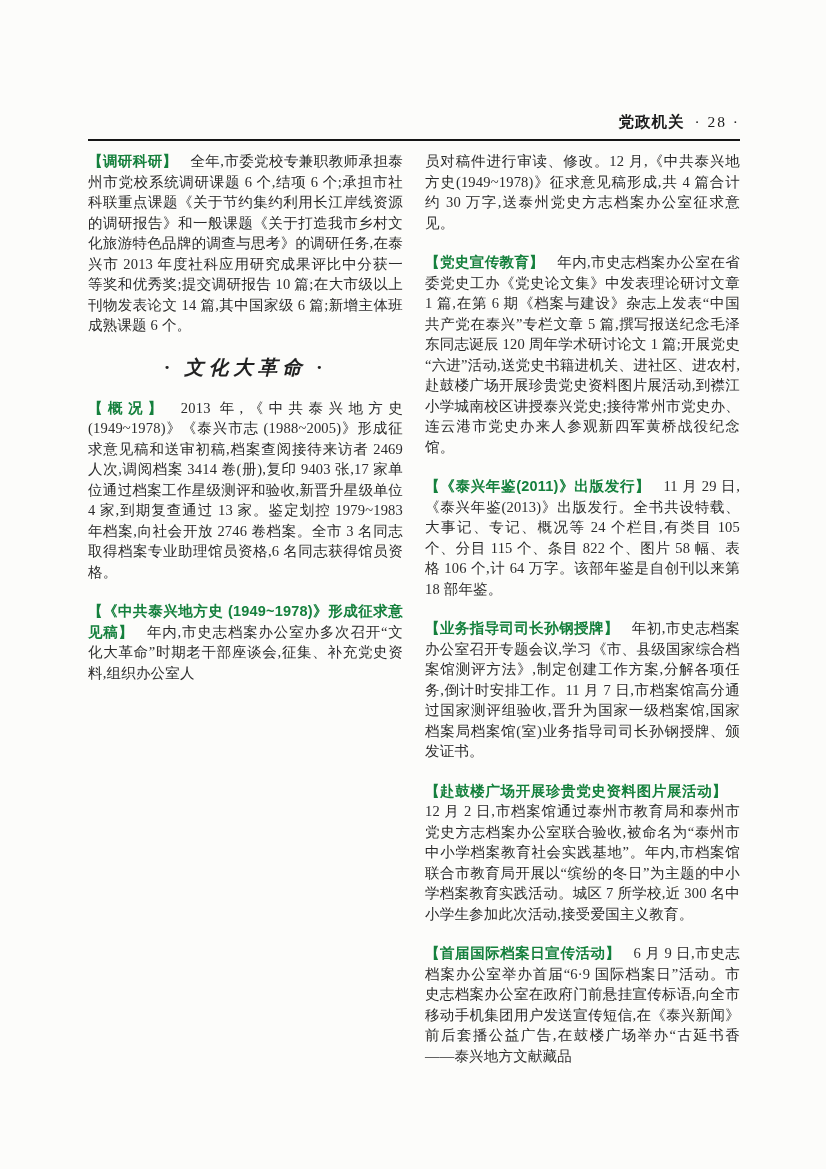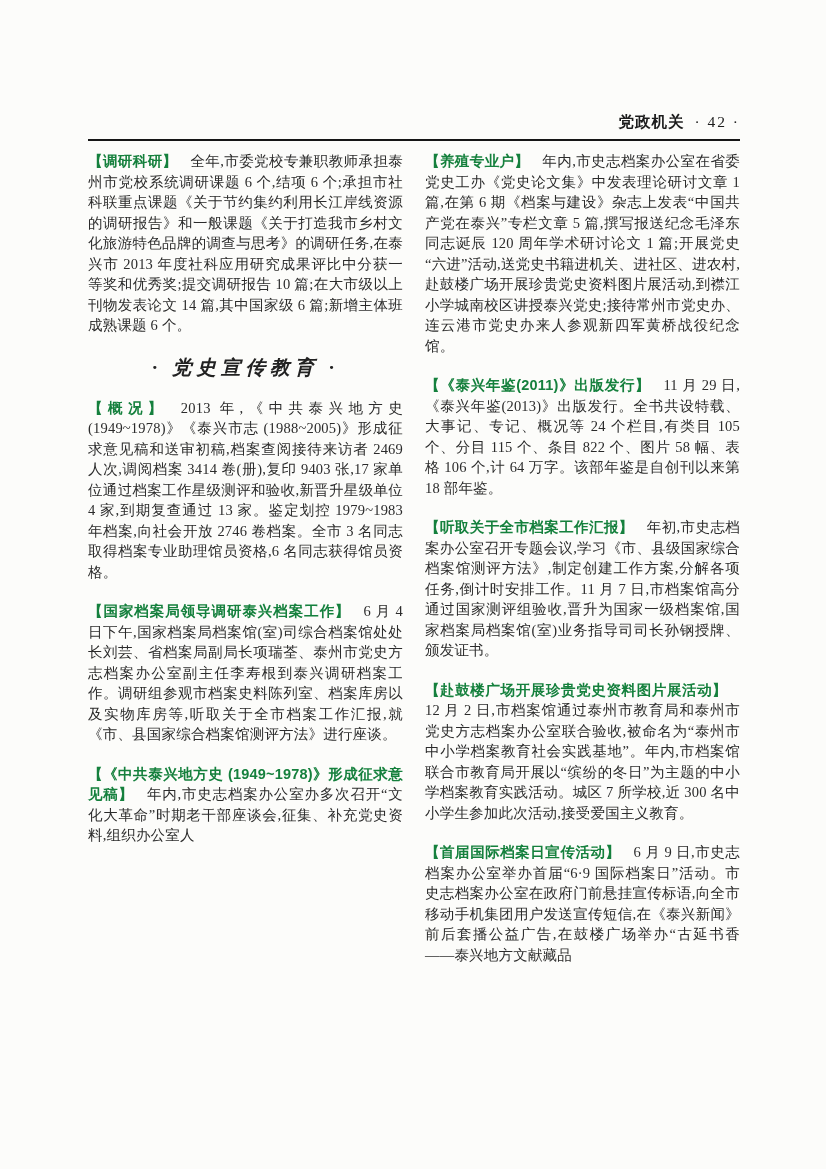--- a/index.html
+++ b/index.html
@@ -80,51 +80,51 @@
   }
 </style>
 </head>
 <body>
 
 <div class="page">
   <div class="inner">
 
     <div class="running-header">
       <span class="section-name">党政机关</span>
-      <span class="page-no">· 42 ·</span>
+      <span class="page-no">· 28 ·</span>
     </div>
     <hr class="header-rule">
 
     <div class="columns">
 
       <div class="col">
 
         <p class="entry"><span class="entry-heading">【调研科研】</span><span>全年,市委党校专兼职教师承担泰州市党校系统调研课题 6 个,结项 6 个;承担市社科联重点课题《关于节约集约利用长江岸线资源的调研报告》和一般课题《关于打造我市乡村文化旅游特色品牌的调查与思考》的调研任务,在泰兴市 2013 年度社科应用研究成果评比中分获一等奖和优秀奖;提交调研报告 10 篇;在大市级以上刊物发表论文 14 篇,其中国家级 6 篇;新增主体班成熟课题 6 个。</span></p>
 
 
-        <h2 class="section-title">· 党史宣传教育 ·</h2>
+        <h2 class="section-title">· 文化大革命 ·</h2>
 
         <p class="entry"><span class="entry-heading">【概况】</span><span>2013 年,《中共泰兴地方史 (1949~1978)》《泰兴市志 (1988~2005)》形成征求意见稿和送审初稿,档案查阅接待来访者 2469 人次,调阅档案 3414 卷(册),复印 9403 张,17 家单位通过档案工作星级测评和验收,新晋升星级单位 4 家,到期复查通过 13 家。鉴定划控 1979~1983 年档案,向社会开放 2746 卷档案。全市 3 名同志取得档案专业助理馆员资格,6 名同志获得馆员资格。</span></p>
 
-        <p class="entry"><span class="entry-heading">【国家档案局领导调研泰兴档案工作】</span><span>6 月 4 日下午,国家档案局档案馆(室)司综合档案馆处处长刘芸、省档案局副局长项瑞荃、泰州市党史方志档案办公室副主任李寿根到泰兴调研档案工作。调研组参观市档案史料陈列室、档案库房以及实物库房等,听取关于全市档案工作汇报,就《市、县国家综合档案馆测评方法》进行座谈。</span></p>
 
 
         <p class="entry"><span class="entry-heading">【《中共泰兴地方史 (1949~1978)》形成征求意见稿】</span><span>年内,市史志档案办公室办多次召开“文化大革命”时期老干部座谈会,征集、补充党史资料,组织办公室人</span></p>
 
       </div>
 
       <div class="col">
 
+        <p class="entry"><span>员对稿件进行审读、修改。12 月,《中共泰兴地方史(1949~1978)》征求意见稿形成,共 4 篇合计约 30 万字,送泰州党史方志档案办公室征求意见。</span></p>
 
-        <p class="entry"><span class="entry-heading">【养殖专业户】</span><span>年内,市史志档案办公室在省委党史工办《党史论文集》中发表理论研讨文章 1 篇,在第 6 期《档案与建设》杂志上发表“中国共产党在泰兴”专栏文章 5 篇,撰写报送纪念毛泽东同志诞辰 120 周年学术研讨论文 1 篇;开展党史“六进”活动,送党史书籍进机关、进社区、进农村,赴鼓楼广场开展珍贵党史资料图片展活动,到襟江小学城南校区讲授泰兴党史;接待常州市党史办、连云港市党史办来人参观新四军黄桥战役纪念馆。</span></p>
+        <p class="entry"><span class="entry-heading">【党史宣传教育】</span><span>年内,市史志档案办公室在省委党史工办《党史论文集》中发表理论研讨文章 1 篇,在第 6 期《档案与建设》杂志上发表“中国共产党在泰兴”专栏文章 5 篇,撰写报送纪念毛泽东同志诞辰 120 周年学术研讨论文 1 篇;开展党史“六进”活动,送党史书籍进机关、进社区、进农村,赴鼓楼广场开展珍贵党史资料图片展活动,到襟江小学城南校区讲授泰兴党史;接待常州市党史办、连云港市党史办来人参观新四军黄桥战役纪念馆。</span></p>
 
         <p class="entry"><span class="entry-heading">【《泰兴年鉴(2011)》出版发行】</span><span>11 月 29 日,《泰兴年鉴(2013)》出版发行。全书共设特载、大事记、专记、概况等 24 个栏目,有类目 105 个、分目 115 个、条目 822 个、图片 58 幅、表格 106 个,计 64 万字。该部年鉴是自创刊以来第 18 部年鉴。</span></p>
 
 
-        <p class="entry"><span class="entry-heading">【听取关于全市档案工作汇报】</span><span>年初,市史志档案办公室召开专题会议,学习《市、县级国家综合档案馆测评方法》,制定创建工作方案,分解各项任务,倒计时安排工作。11 月 7 日,市档案馆高分通过国家测评组验收,晋升为国家一级档案馆,国家档案局档案馆(室)业务指导司司长孙钢授牌、颁发证书。</span></p>
+        <p class="entry"><span class="entry-heading">【业务指导司司长孙钢授牌】</span><span>年初,市史志档案办公室召开专题会议,学习《市、县级国家综合档案馆测评方法》,制定创建工作方案,分解各项任务,倒计时安排工作。11 月 7 日,市档案馆高分通过国家测评组验收,晋升为国家一级档案馆,国家档案局档案馆(室)业务指导司司长孙钢授牌、颁发证书。</span></p>
 
         <p class="entry"><span class="entry-heading">【赴鼓楼广场开展珍贵党史资料图片展活动】</span><span>12 月 2 日,市档案馆通过泰州市教育局和泰州市党史方志档案办公室联合验收,被命名为“泰州市中小学档案教育社会实践基地”。年内,市档案馆联合市教育局开展以“缤纷的冬日”为主题的中小学档案教育实践活动。城区 7 所学校,近 300 名中小学生参加此次活动,接受爱国主义教育。</span></p>
 
         <p class="entry"><span class="entry-heading">【首届国际档案日宣传活动】</span><span>6 月 9 日,市史志档案办公室举办首届“6·9 国际档案日”活动。市史志档案办公室在政府门前悬挂宣传标语,向全市移动手机集团用户发送宣传短信,在《泰兴新闻》前后套播公益广告,在鼓楼广场举办“古延书香——泰兴地方文献藏品</span></p>
 
       </div>
 
     </div>
   </div>
 </div>

